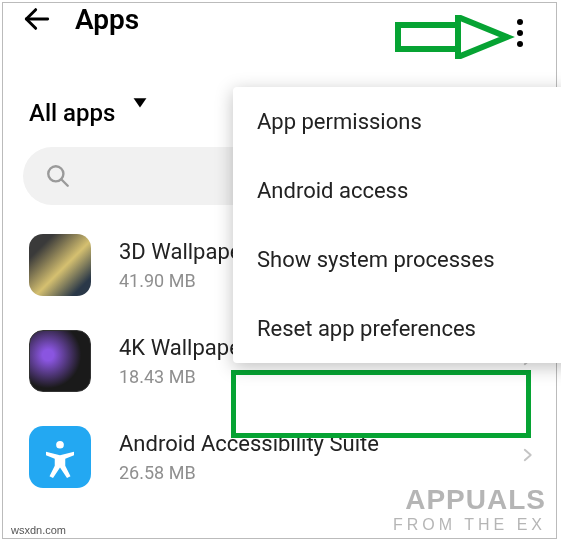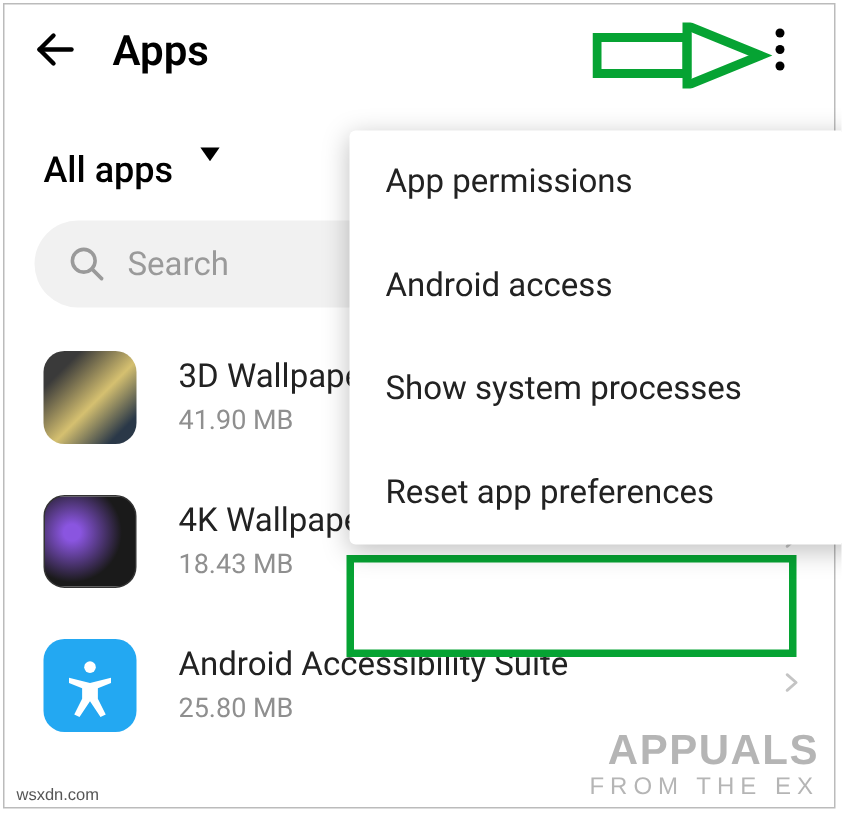--- a/index.html
+++ b/index.html
@@ -15,21 +15,21 @@
     .container {
       border: 1px solid #bbb;
       width: 555px;
       height: 537px;
       margin: 2px;
       position: relative;
       background: #fff;
     }
     .header {
       display: flex;
-      align-items: center;
+      align-items: flex-start;
       height: 60px;
       padding: 0 18px;
       position: relative;
     }
     .back-icon svg { display: block; }
     .title {
       font-size: 28px;
       font-weight: 600;
       margin-left: 22px;
     }
@@ -209,21 +209,20 @@
     </span>
   </div>
 
   <div class="search-bar">
     <span class="search-icon">
       <svg width="26" height="26" viewBox="0 0 24 24" fill="none" stroke="#9a9a9a" stroke-width="2.2">
         <circle cx="10" cy="10" r="7"></circle>
         <line x1="15" y1="15" x2="21" y2="21" stroke-linecap="round"></line>
       </svg>
     </span>
-    <span class="search-text">Search</span>
   </div>
 
   <div class="list">
     <div class="row">
       <div class="app-icon wall1"></div>
       <div class="app-text">
         <div class="app-name">3D Wallpape</div>
         <div class="app-size">41.90 MB</div>
       </div>
       <span class="chevron-right">
@@ -248,21 +247,21 @@
 
     <div class="row">
       <div class="app-icon access">
         <svg width="42" height="42" viewBox="0 0 24 24" fill="#fff">
           <circle cx="12" cy="5" r="2.2"></circle>
           <path d="M4 9 l8 2 l8 -2 l0 2 l-5 2 l0 4 l3 6 l-2 1 l-4 -6 l-4 6 l-2 -1 l3 -6 l0 -4 l-5 -2 z"></path>
         </svg>
       </div>
       <div class="app-text">
         <div class="app-name">Android Accessibility Suite</div>
-        <div class="app-size">25.80 MB</div>
+        <div class="app-size">26.58 MB</div>
       </div>
       <span class="chevron-right">
         <svg width="18" height="28" viewBox="0 0 24 24" fill="none" stroke="#c4c4c4" stroke-width="2.5" stroke-linecap="round" stroke-linejoin="round">
             <polyline points="9 5 17 12 9 19"></polyline>
           </svg>
       </span>
     </div>
   </div>
 
   <div class="menu">

